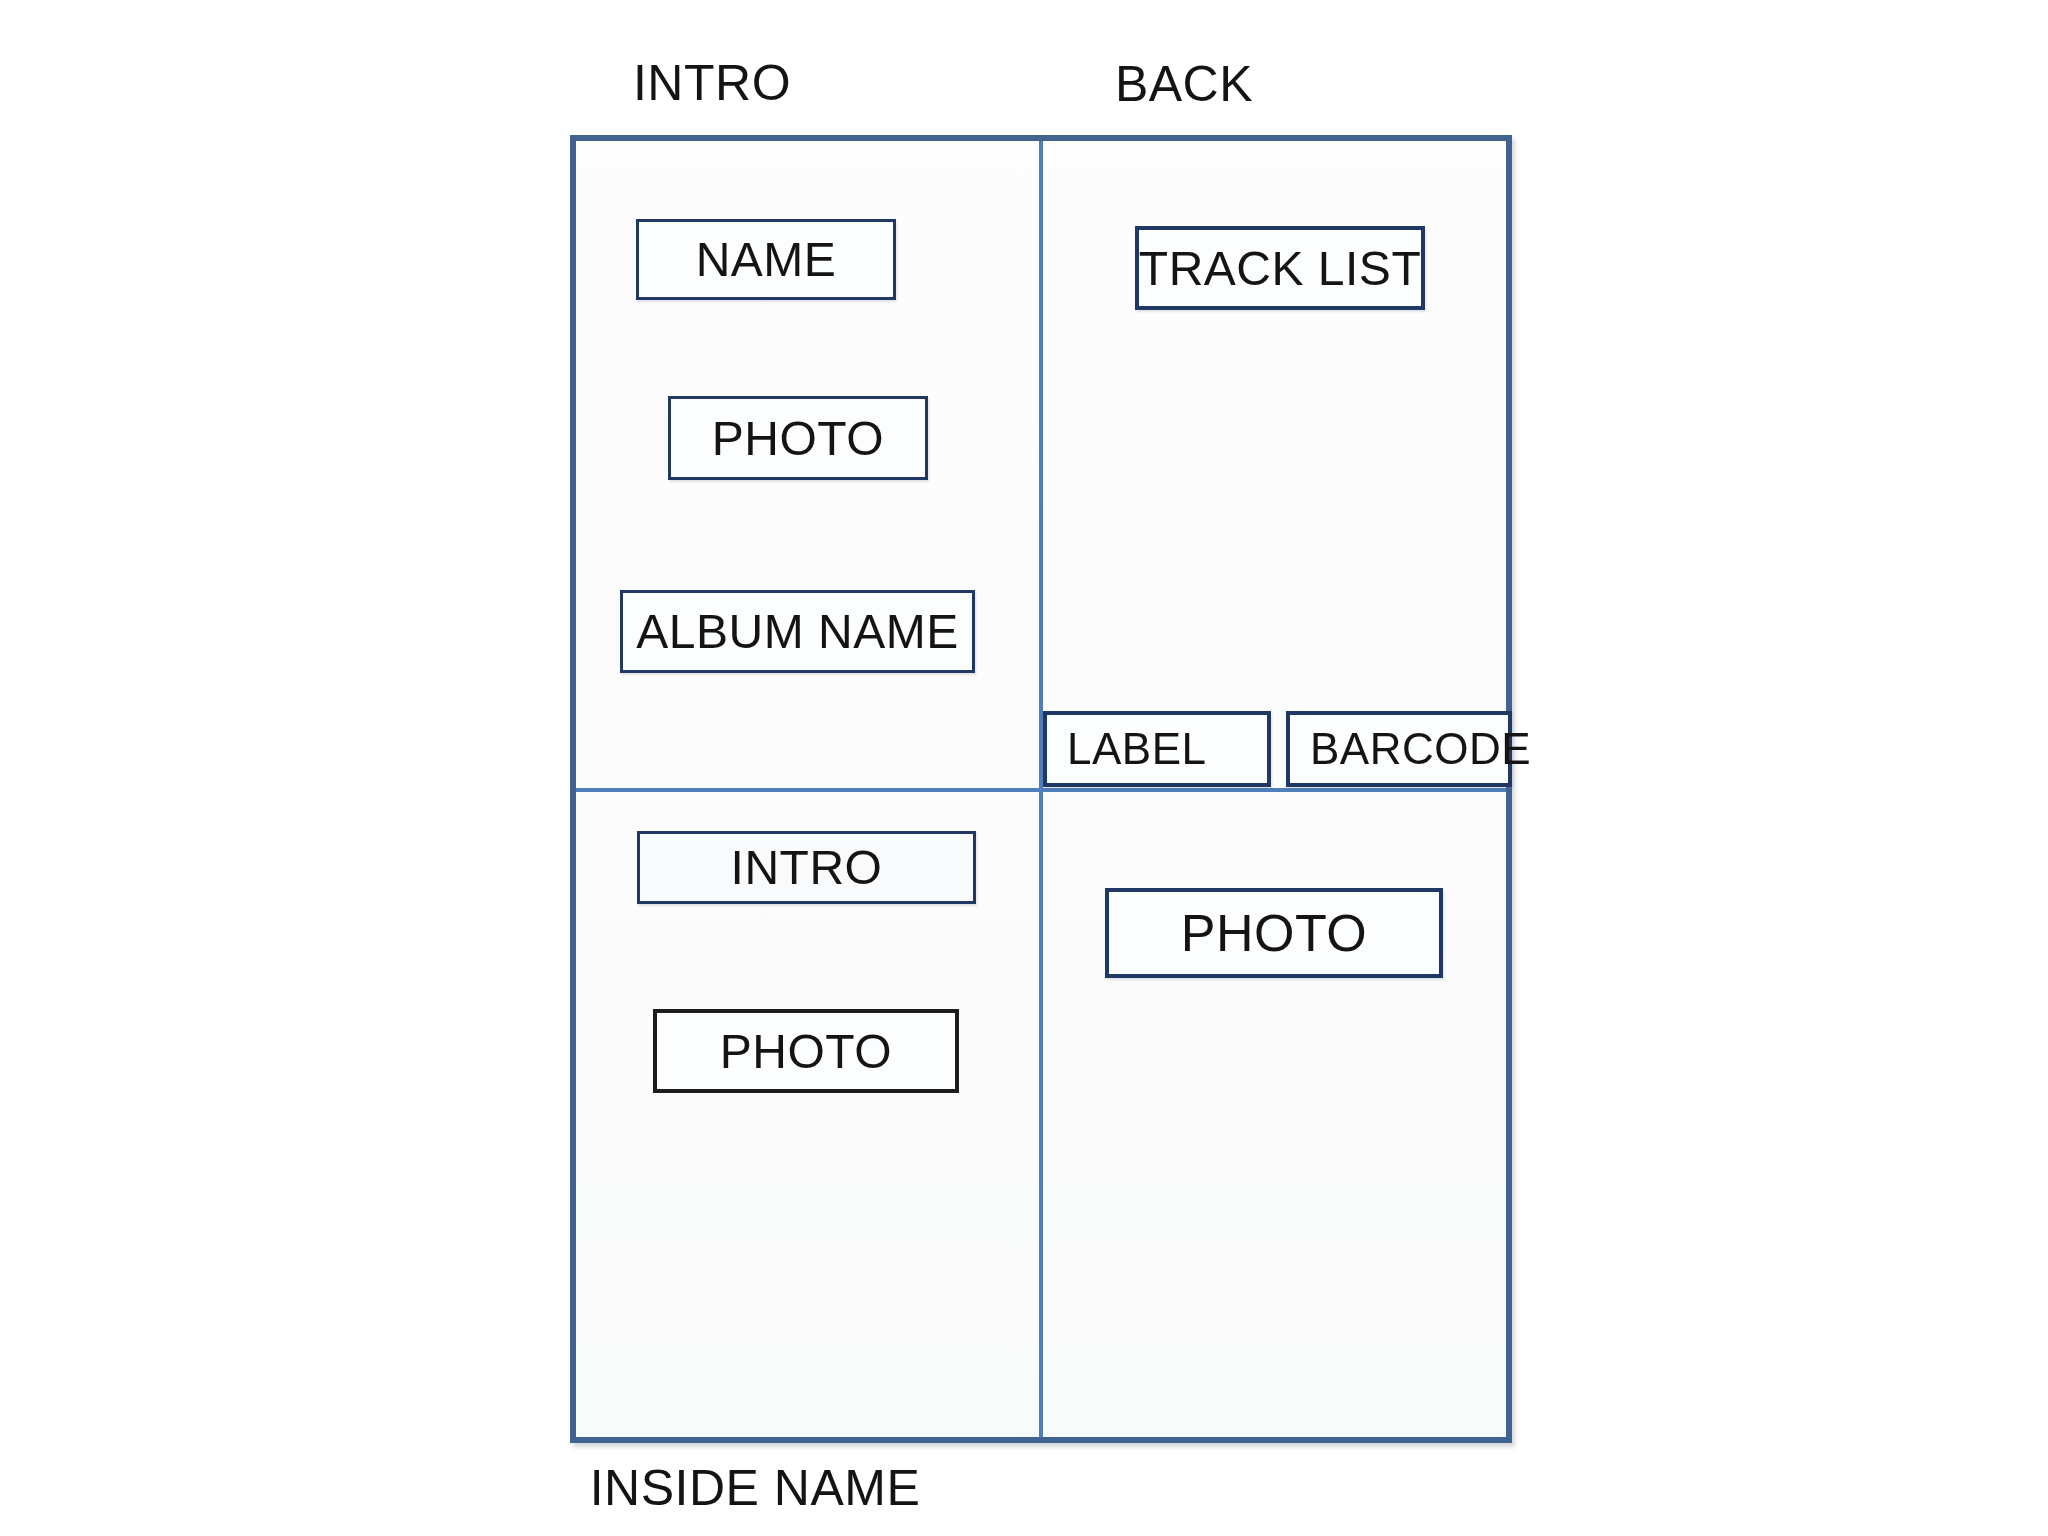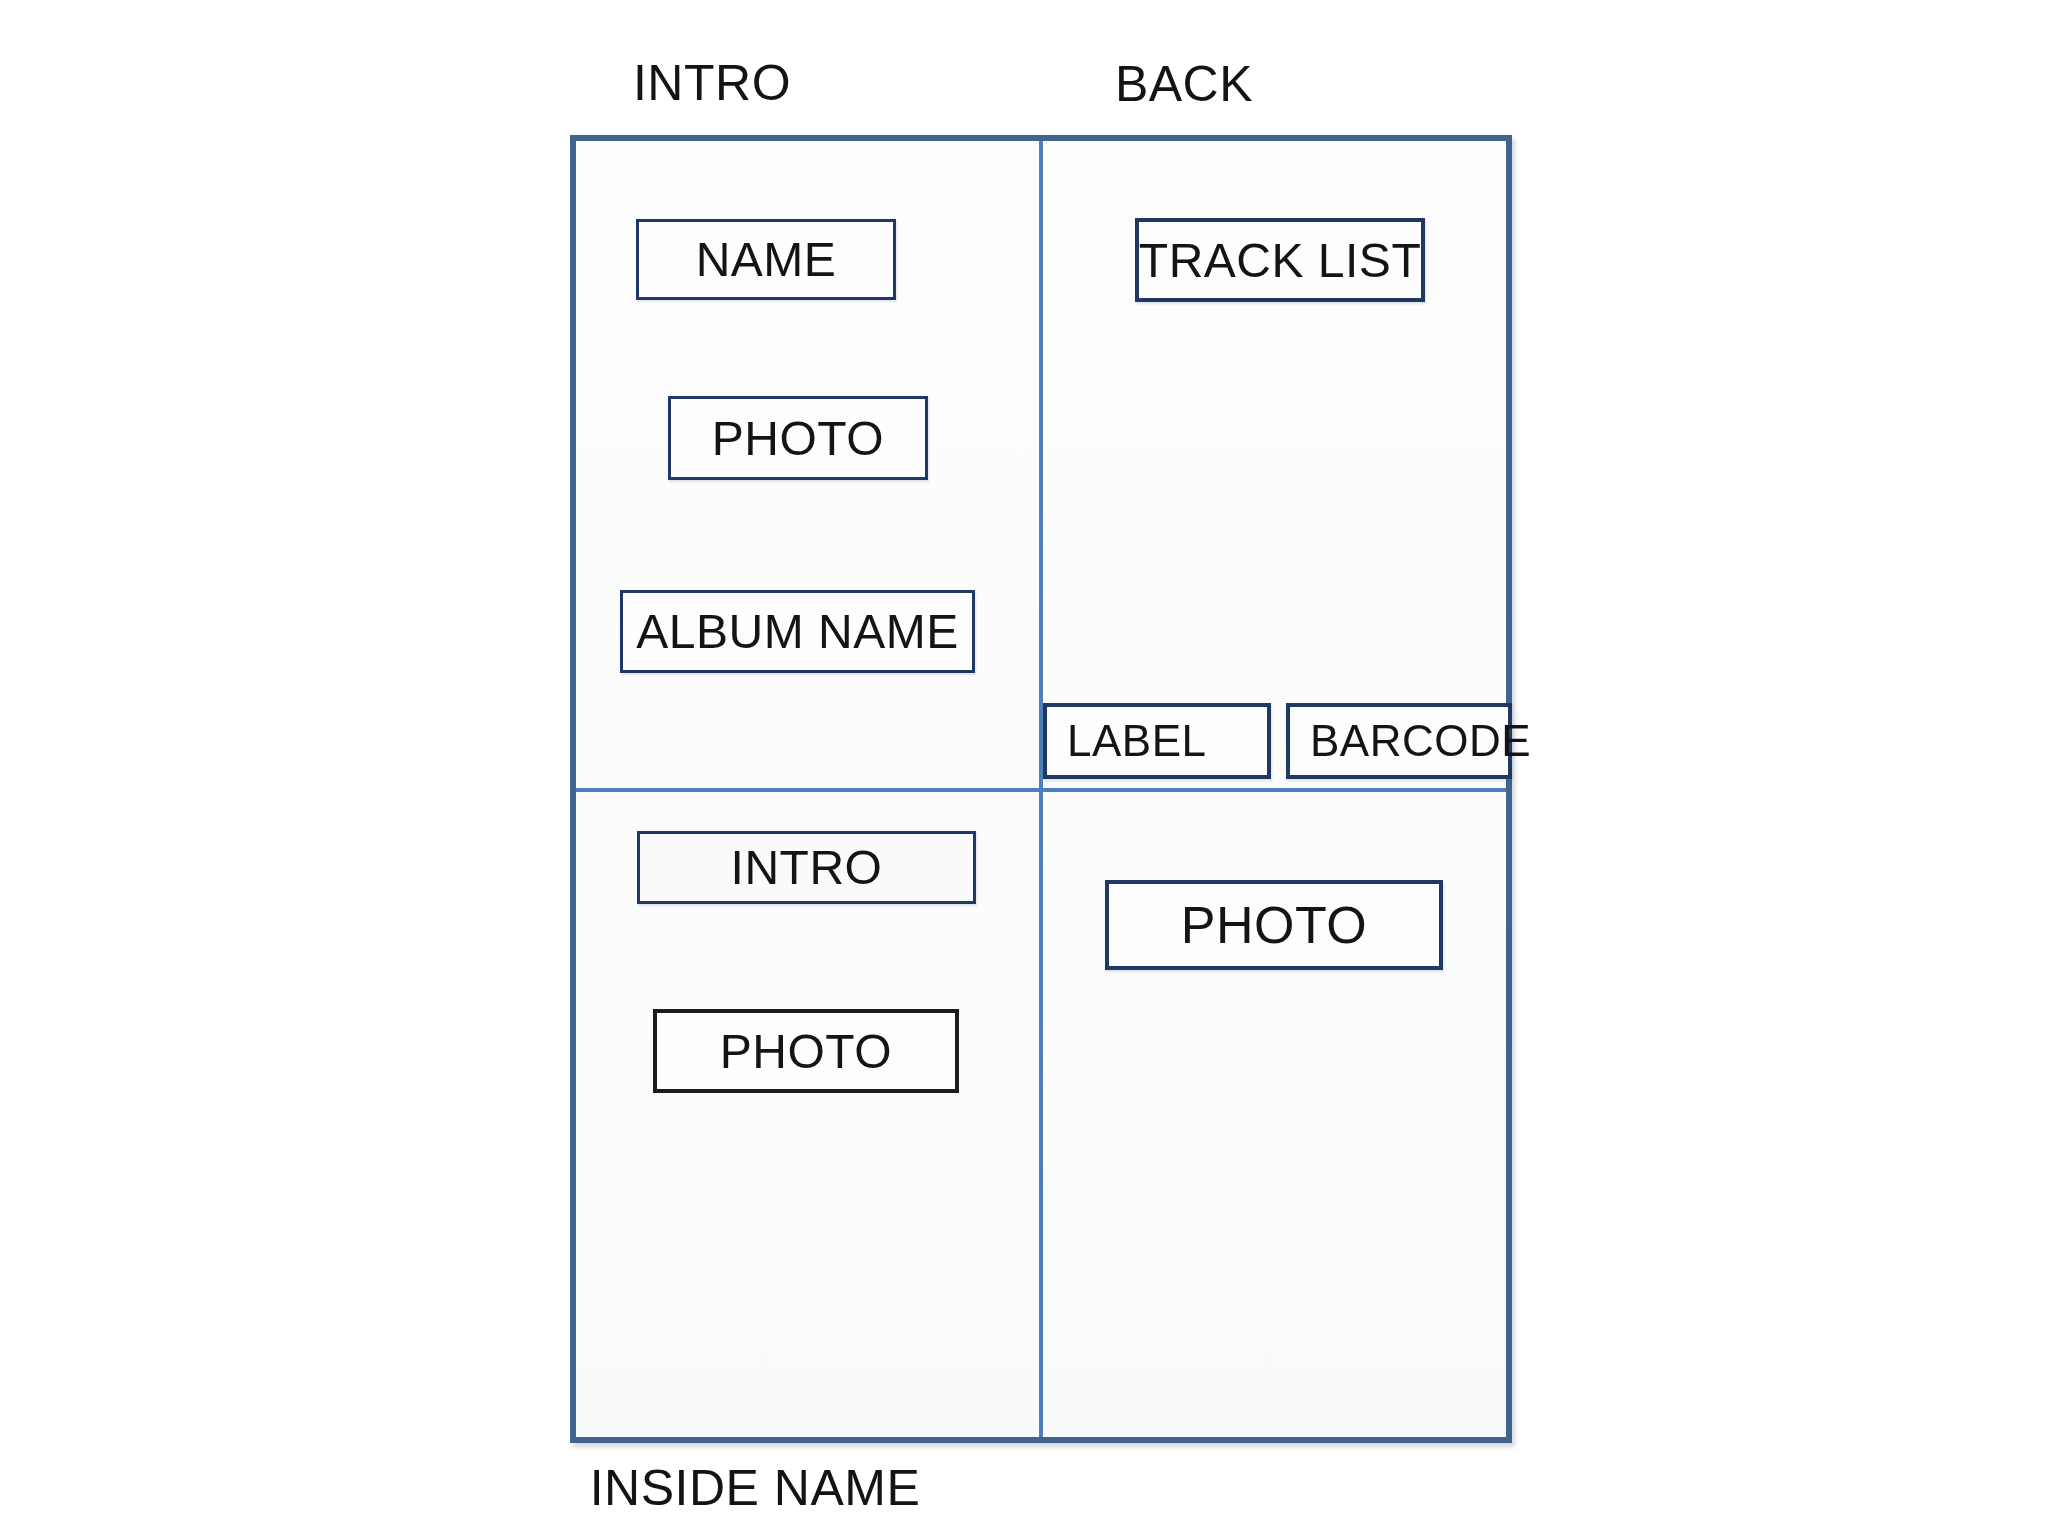--- a/index.html
+++ b/index.html
@@ -57,21 +57,21 @@
     display: flex;
     align-items: center;
     justify-content: center;
     background: #fcfdfe;
     color: #141414;
     font-size: 48px;
     letter-spacing: 0.5px;
     white-space: nowrap;
   }
   .navy   { border: 3px solid #1f3864; box-shadow: 1px 2px 2px rgba(100, 110, 130, 0.18); }
-  .navy-4 { border: 4px solid #1f3864; box-shadow: 1px 2px 2px rgba(100, 110, 130, 0.18); }
+  .navy-4 { border: 4px solid #1f3864; box-shadow: 1px 2px 2px rgba(100, 110, 130, 0.18); margin-top: 8px; }
   .black-4 { border: 4px solid #1c1c1c; }
   .left-text {
     justify-content: flex-start;
     padding-left: 20px;
     font-size: 44px;
   }
 
   
   .box-name        { left: 60px;  top: 78px;  width: 260px; height: 81px; }
   .box-photo-front { left: 92px;  top: 255px; width: 260px; height: 84px; }

